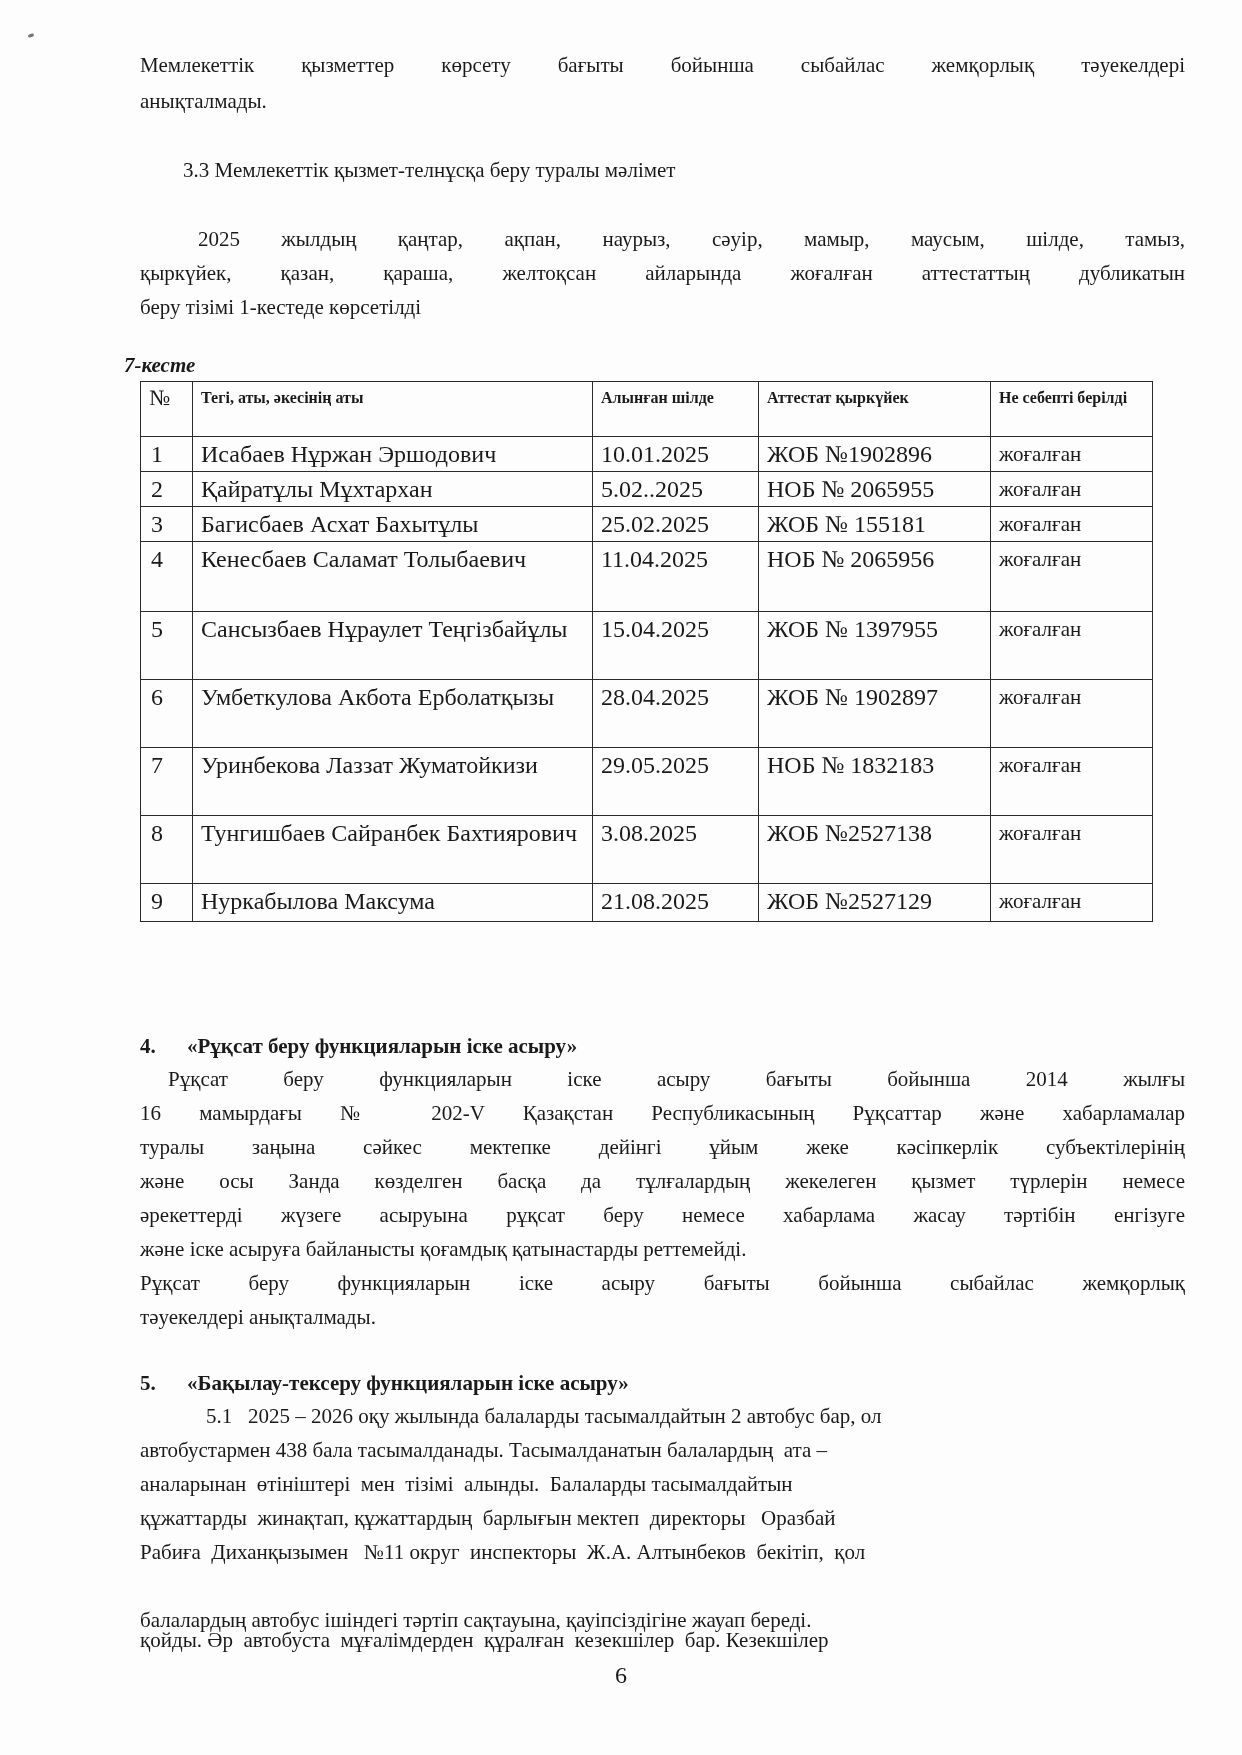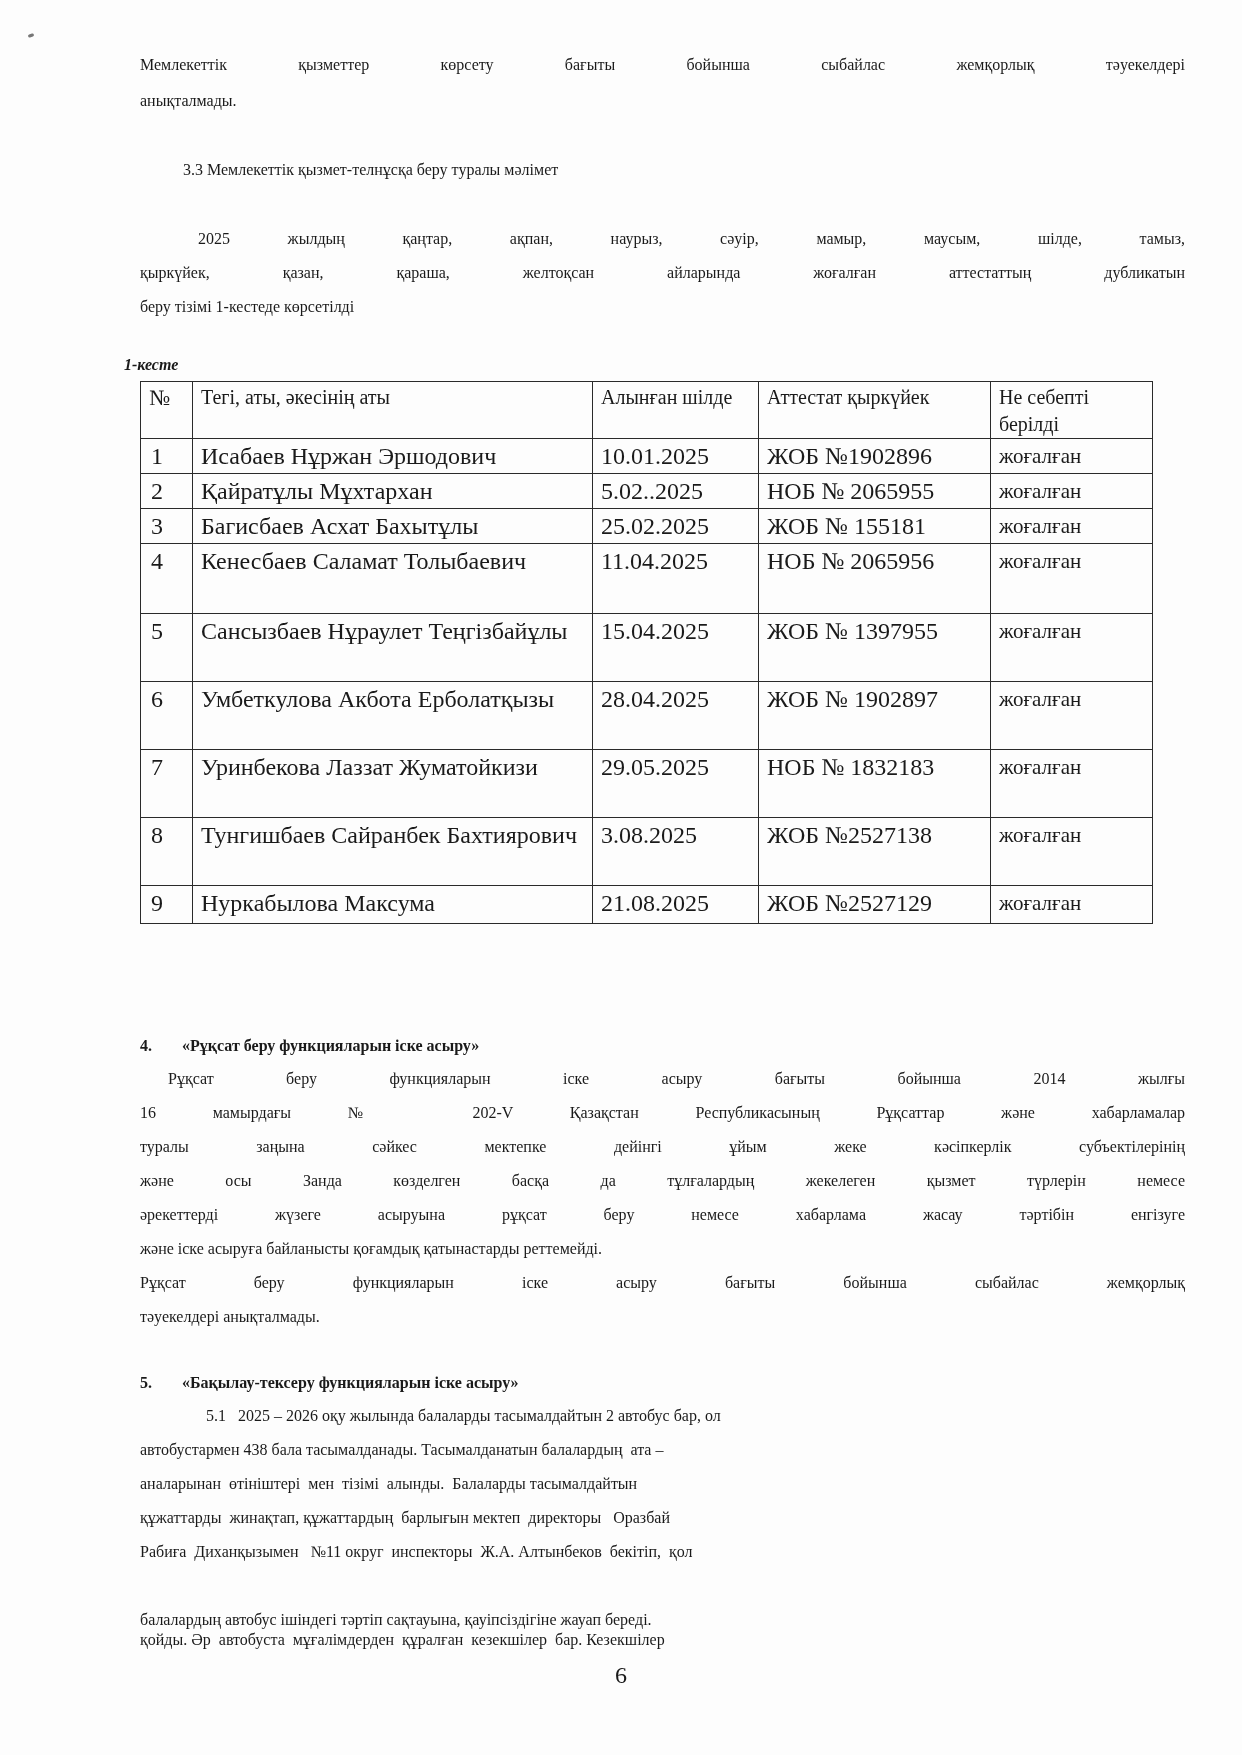--- a/index.html
+++ b/index.html
@@ -1,48 +1,48 @@
 <!DOCTYPE html>
 <html><head>
 <meta charset="utf-8">
 <style>
   html, body { margin: 0; padding: 0; }
   body {
     width: 1242px; height: 1755px; background: #fdfdfd; position: relative; overflow: hidden;
     font-family: "Liberation Serif", "DejaVu Serif", serif; color: #1a1a1a;
   }
-  .line { position: absolute; left: 140px; width: 1045px; font-size: 16px; line-height: 34px; white-space: nowrap; }
+  .line { position: absolute; left: 140px; width: 1045px; font-size: 21px; line-height: 34px; white-space: nowrap; }
   .just { text-align: justify; text-align-last: justify; white-space: normal; }
   .b { font-weight: bold; }
   .i { font-style: italic; }
   table.tbl {
     position: absolute; left: 140px; top: 381px; width: 1012px; border-collapse: collapse;
     table-layout: fixed; font-size: 24px; line-height: 34px;
   }
   table.tbl td, table.tbl th { border: 1.5px solid #2a2a2a; vertical-align: top; padding: 0 8px; text-align: left; font-weight: normal; }
-  table.tbl th { font-weight: normal; font-size: 20px; line-height: 27px; padding-top: 2px; }
+  table.tbl th { font-weight: bold; font-size: 16px; line-height: 27px; padding-top: 2px; }
   table.tbl td.num { padding-left: 10px; padding-right: 4px; }
   td.reason { font-size: 21px; }
   .pnum { position: absolute; left: 0; width: 1242px; text-align: center; top: 1662px; font-size: 24px; }
   .speck { position: absolute; left: 28px; top: 34px; width: 6px; height: 3px; background: #777; border-radius: 2px; transform: rotate(-20deg); }
 </style>
 </head>
 <body>
 
 <div class="speck"></div>
 
 <div class="line just" style="top:48px;">Мемлекеттік қызметтер көрсету бағыты бойынша сыбайлас жемқорлық тәуекелдері</div>
 <div class="line" style="top:84px;">анықталмады.</div>
 
 <div class="line" style="top:153px; left:183px;">3.3 Мемлекеттік қызмет-телнұсқа беру туралы мәлімет</div>
 <div class="line just" style="top:222px; left:198px; width:987px;">2025 жылдың қаңтар, ақпан, наурыз, сәуір, мамыр, маусым, шілде, тамыз,</div>
 <div class="line just" style="top:256px;">қыркүйек, қазан, қараша, желтоқсан айларында жоғалған аттестаттың дубликатын</div>
 <div class="line" style="top:290px;">беру тізімі 1-кестеде көрсетілді</div>
 
-<div class="line b i" style="top:348px; left:124px;">1-кесте</div>
+<div class="line b i" style="top:348px; left:124px;">7-кесте</div>
 
 <table class="tbl">
   <colgroup>
     <col style="width:52px">
       <col style="width:400px">
       <col style="width:166px">
       <col style="width:232px">
       <col style="width:162px">
   </colgroup>
   <thead>

